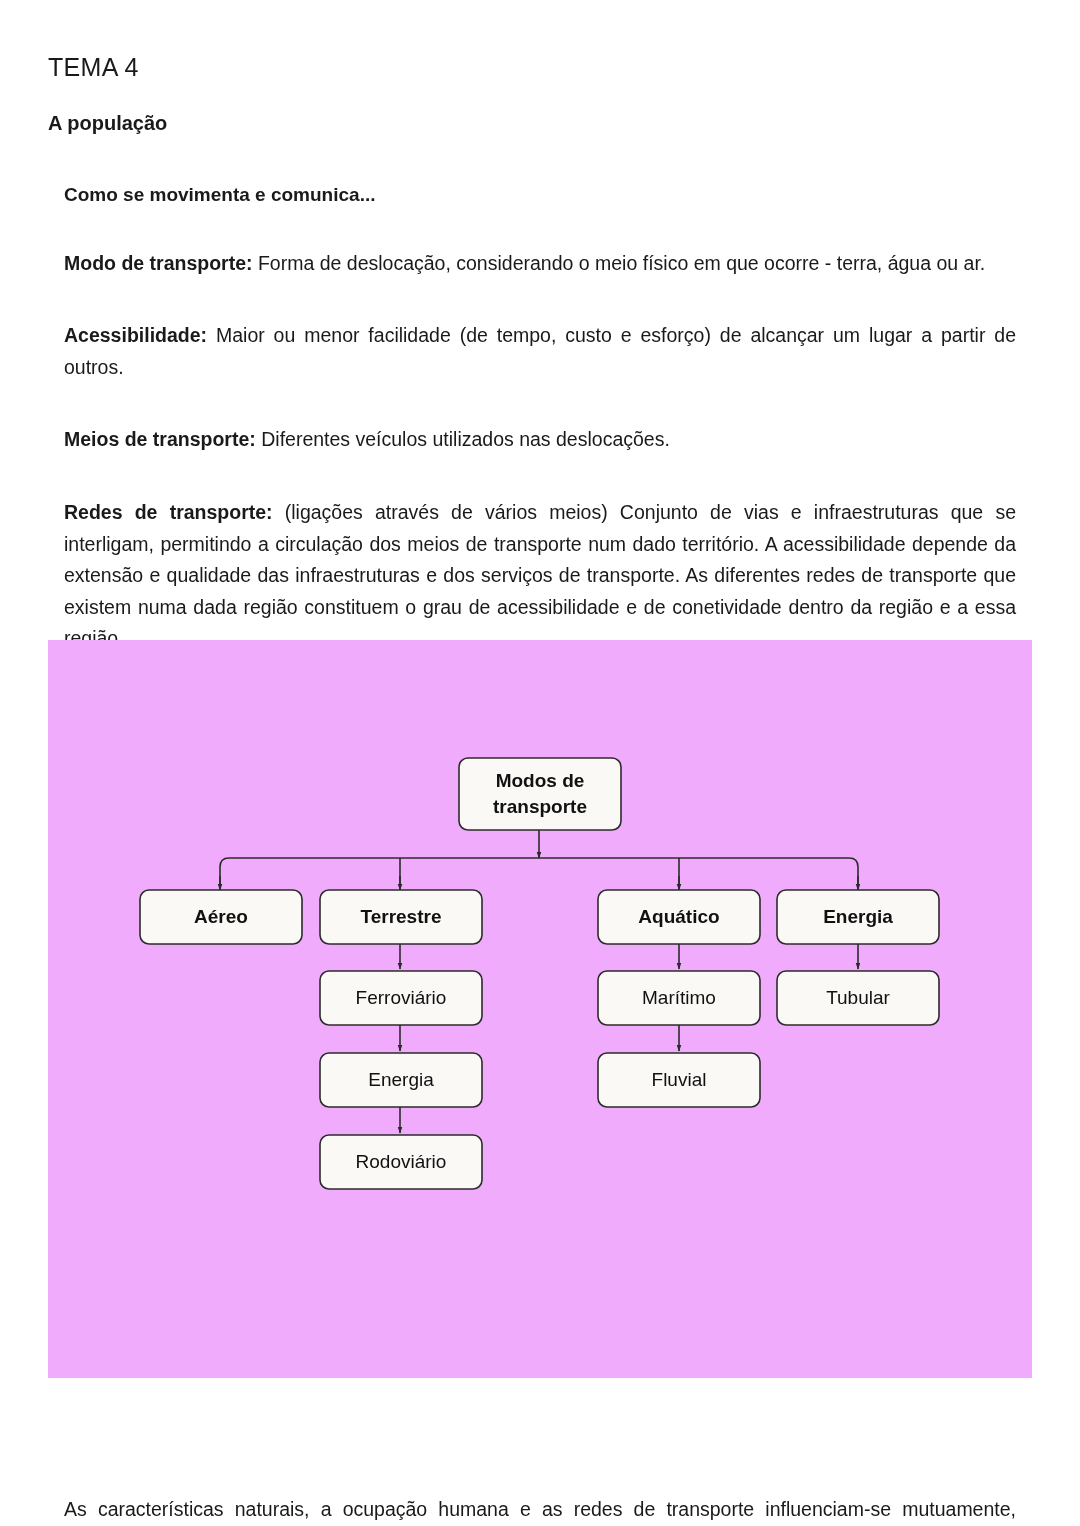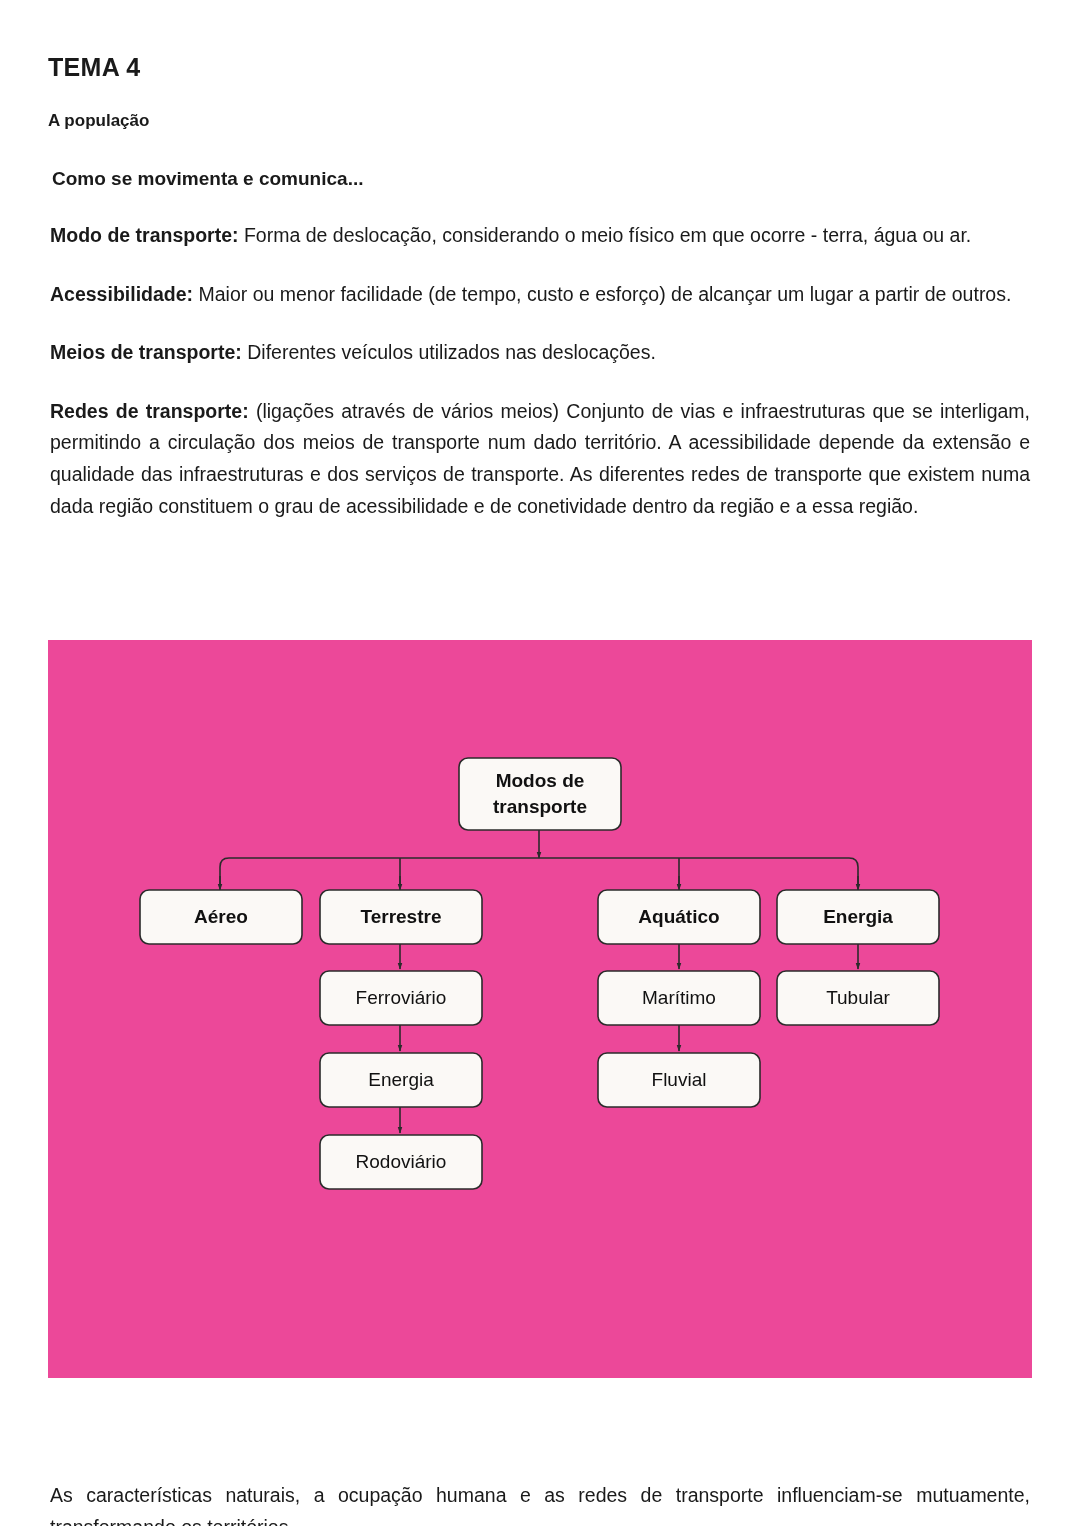--- a/index.html
+++ b/index.html
@@ -20,66 +20,66 @@
     left: 0; top: 0;
     width: 1080px;
     height: 1526px;
     box-sizing: border-box;
     padding: 0 48px;
   }
 
   
   .h-tema {
     font-size: 25px;
-    font-weight: bold;
+    font-weight: normal;
     letter-spacing: 0.3px;
     margin: 0;
     padding-top: 52px;
     line-height: 1.2;
   }
   .h-title {
-    font-size: 17px;
+    font-size: 20px;
     font-weight: bold;
     margin: 0;
     padding-top: 29px;
     line-height: 1.2;
   }
   .h-sub {
     font-size: 19px;
     font-weight: bold;
-    margin: 4px;
+    margin: 16px;
     padding-top: 32px;
     line-height: 1.25;
   }
 
   
   p.body {
     font-size: 19.5px;
     line-height: 1.62;
-    margin: 2px;
+    margin: 16px;
     padding-top: 25px;
     text-align: justify;
     text-justify: inter-word;
     hyphens: none;
   }
   p.body .lead {
     font-weight: bold;
   }
   p.body.last {
     padding-top: 22px;
   }
 
   
   .diagram-wrap {
     position: absolute;
     left: 48px;
     top: 640px;
     width: 984px;
     height: 738px;
-    background: #ec4899;
+    background: #f0abfc;
     overflow: hidden;
   }
   .diagram-wrap svg {
     display: block;
     width: 984px;
     height: 738px;
   }
   .node-rect {
     fill: #fbf9f6;
     stroke: #2b2b2b;

